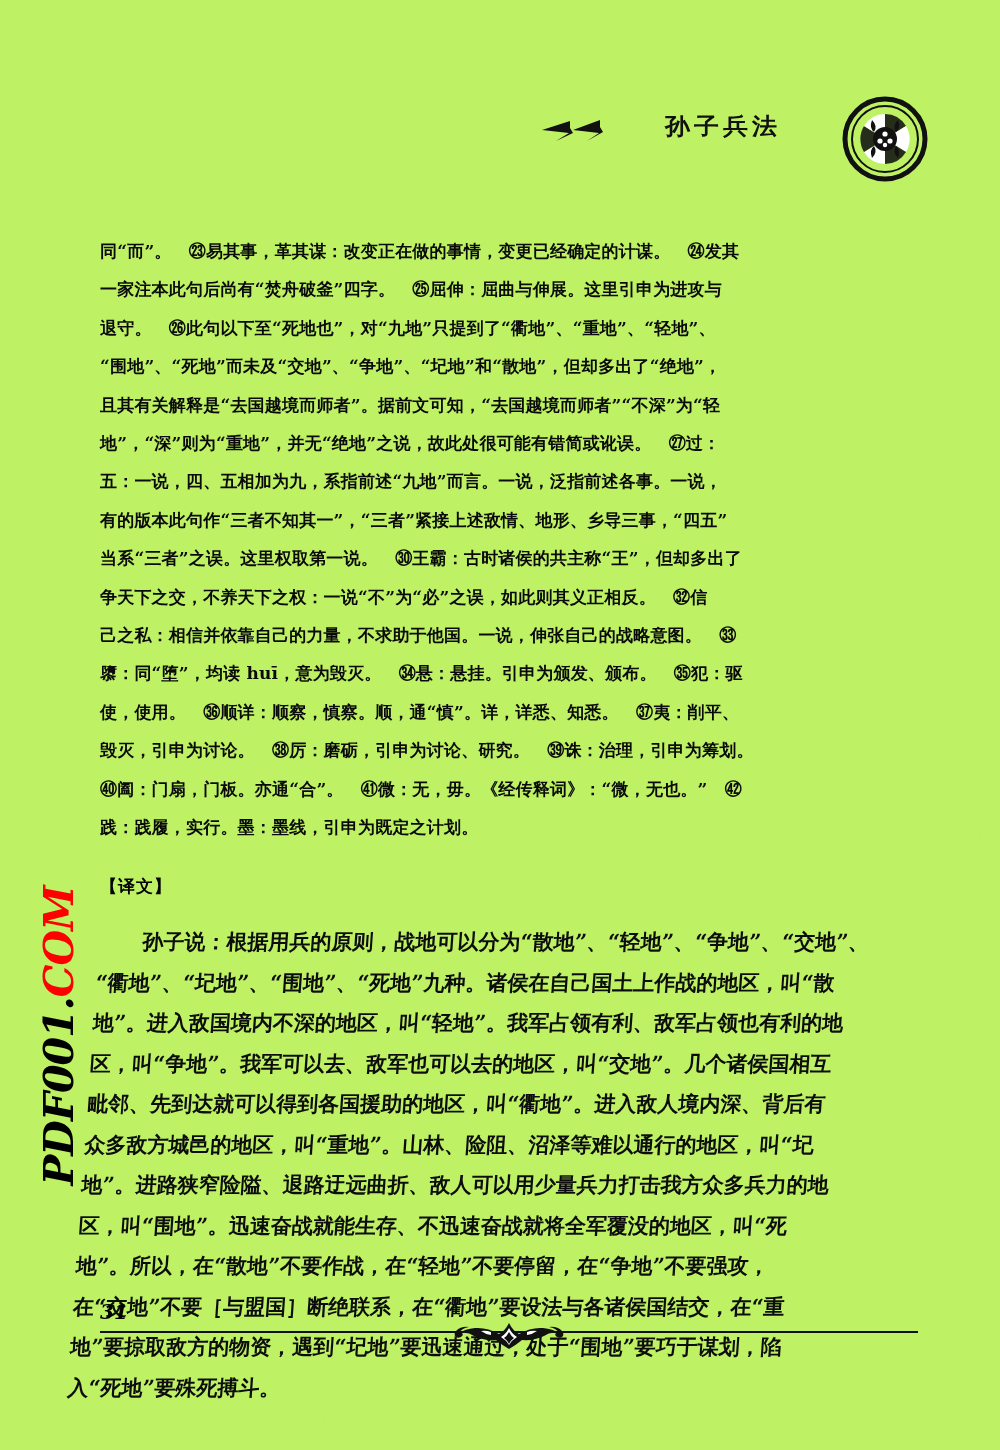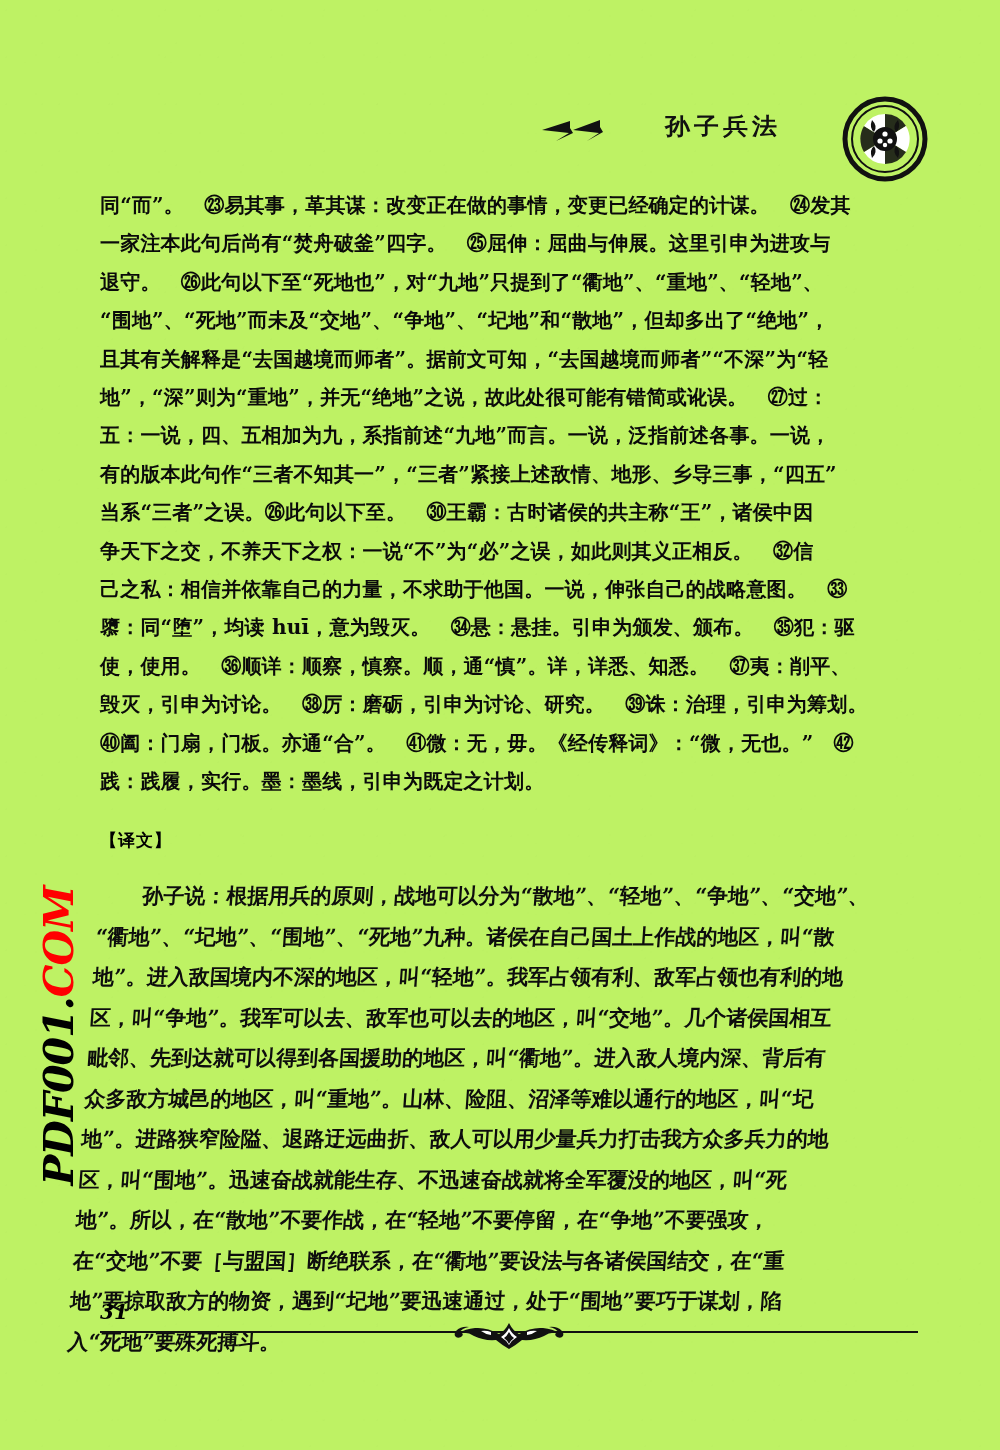--- a/index.html
+++ b/index.html
@@ -57,27 +57,28 @@
   .body-col{
     position:absolute;
     left:100px;
     width:818px;
     top:186px;
   }
 
   .notes{
     font-family:"DejaVu Serif","Liberation Serif",serif;
     font-weight:700;
-    font-size:20px;
+    font-size:17px;
     line-height:38.4px;
     text-align:justify;
     text-justify:inter-character;
     letter-spacing:.2px;
     color:#0a0a0a;
     transform:scaleY(1.0);
+    margin-top:46px;
   }
   .notes .ln{
     display:block;
     white-space:nowrap;
   }
 
   
   .sec-head{
     margin-top:28px;
     font-family:"DejaVu Serif","Liberation Serif",serif;
@@ -197,21 +198,21 @@
 
     <div class="notes">
       <span class="ln">同“而”。　㉓易其事，革其谋：改变正在做的事情，变更已经确定的计谋。　㉔发其</span>
       <span class="ln">一家注本此句后尚有“焚舟破釜”四字。　㉕屈伸：屈曲与伸展。这里引申为进攻与</span>
       <span class="ln">退守。　㉖此句以下至“死地也”，对“九地”只提到了“衢地”、“重地”、“轻地”、</span>
       <span class="ln">“围地”、“死地”而未及“交地”、“争地”、“圮地”和“散地”，但却多出了“绝地”，</span>
       <span class="ln">且其有关解释是“去国越境而师者”。据前文可知，“去国越境而师者”“不深”为“轻</span>
       <span class="ln">地”，“深”则为“重地”，并无“绝地”之说，故此处很可能有错简或讹误。　㉗过：</span>
       <span class="ln">五：一说，四、五相加为九，系指前述“九地”而言。一说，泛指前述各事。一说，</span>
       <span class="ln">有的版本此句作“三者不知其一”，“三者”紧接上述敌情、地形、乡导三事，“四五”</span>
-      <span class="ln">当系“三者”之误。㉖此句以下至。　㉚王霸：古时诸侯的共主称“王”，诸侯中因</span>
+      <span class="ln">当系“三者”之误。这里权取第一说。　㉚王霸：古时诸侯的共主称“王”，但却多出了</span>
       <span class="ln">争天下之交，不养天下之权：一说“不”为“必”之误，如此则其义正相反。　㉜信</span>
       <span class="ln">己之私：相信并依靠自己的力量，不求助于他国。一说，伸张自己的战略意图。　㉝</span>
       <span class="ln">隳：同“堕”，均读 huī，意为毁灭。　㉞悬：悬挂。引申为颁发、颁布。　㉟犯：驱</span>
       <span class="ln">使，使用。　㊱顺详：顺察，慎察。顺，通“慎”。详，详悉、知悉。　㊲夷：削平、</span>
       <span class="ln">毁灭，引申为讨论。　㊳厉：磨砺，引申为讨论、研究。　㊴诛：治理，引申为筹划。</span>
       <span class="ln">㊵阖：门扇，门板。亦通“合”。　㊶微：无，毋。《经传释词》：“微，无也。”　㊷</span>
       <span class="ln">践：践履，实行。墨：墨线，引申为既定之计划。</span>
     </div>
 
     <div class="sec-head">【译文】</div>

